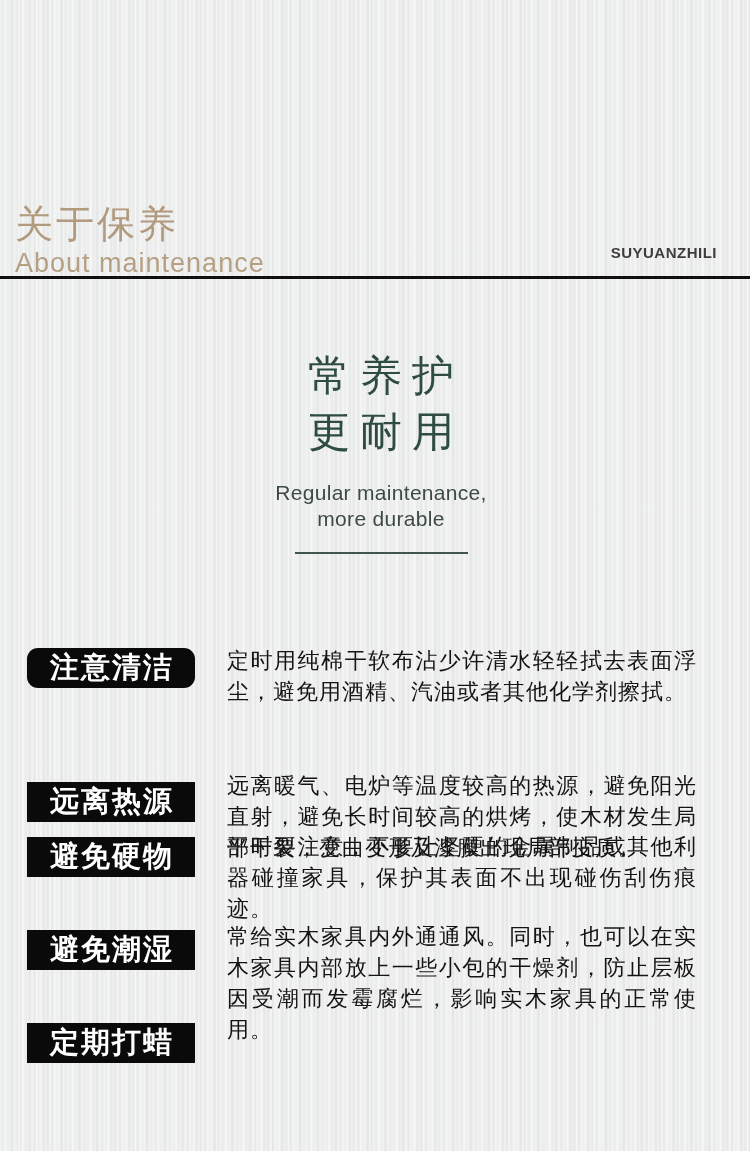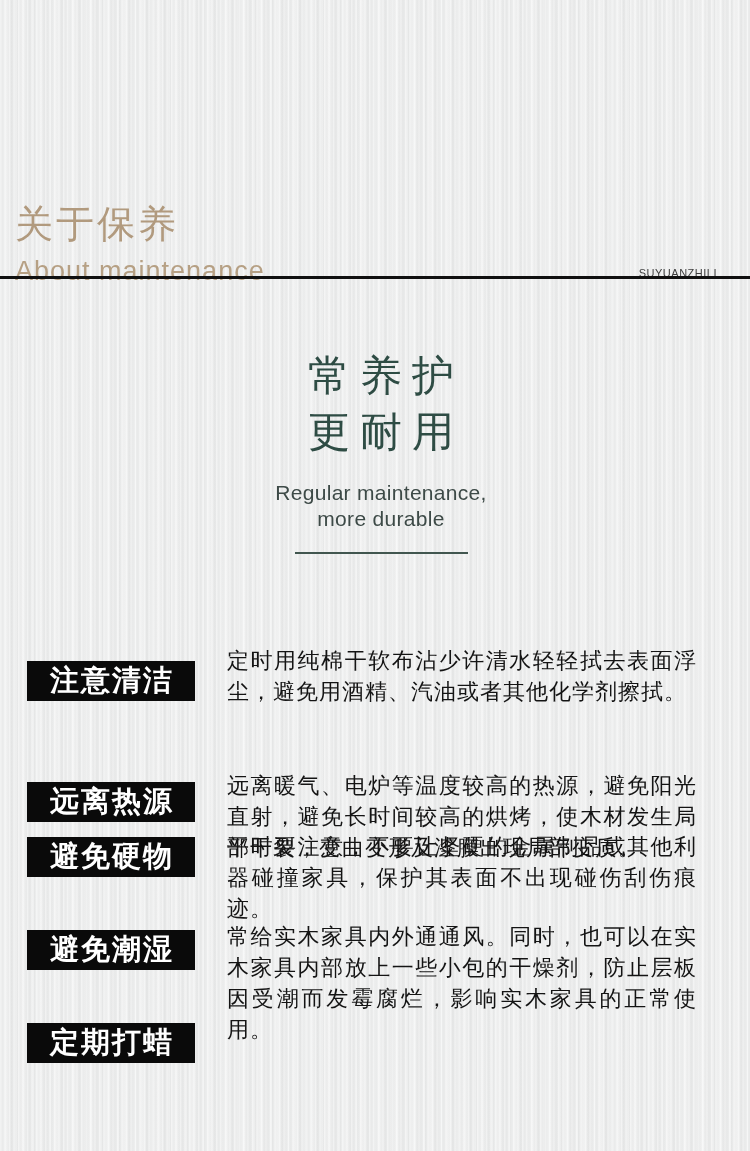--- a/index.html
+++ b/index.html
@@ -27,33 +27,33 @@
   .header { position: absolute; left: 15px; top: 190px; width: 720px; }
   .title-cn {
     font-size: 38px;
     font-weight: 400;
     letter-spacing: 3px;
     color: #b19a7e;
     line-height: 1.2;
     margin-top: 12px;
   }
   .title-en {
-    margin-top: 8px;
     font-size: 27px;
     font-weight: 400;
     letter-spacing: 1px;
     color: #b6a084;
   }
   .brand {
     position: absolute;
     right: 18px;
-    bottom: 8px;
-    font-size: 11px;
+    bottom: 18px;
+    font-size: 15px;
     letter-spacing: 0.5px;
     color: #3d3d3d;
+    font-weight: bold;
   }
   .header-rule {
     position: absolute;
     left: 0; top: 276px;
     width: 750px; height: 3px;
     background: #101010;
   }
 
   
   .hero { position: absolute; left: 0; top: 348px; width: 762px; text-align: center; }
@@ -79,21 +79,21 @@
     background: #41564f;
   }
 
   
   .row { position: absolute; left: 27px; width: 670px; display: flex; align-items: flex-start; }
   .row-1 { top: 645px; }
   .row-2 { top: 770px; }
   .row-3 { top: 831px; }
   .row-4 { top: 921px; }
   .row-5 { top: 1016px; }
-  .row-1 .tip-label { margin-top: 16px; }
+  .row-1 .tip-label { margin-top: 3px; border-radius: 11px; }
   .row-2 .tip-label { margin-top: 12px; }
   .row-3 .tip-label { margin-top: 6px; text-align: right; }
   .row-4 .tip-label { margin-top: 9px; }
   .row-5 .tip-label { margin-top: 7px; }
   .tip-label {
     flex: 0 0 168px;
     height: 40px;
     background: #0a0a0a;
     color: #ffffff;
     font-size: 29px;

